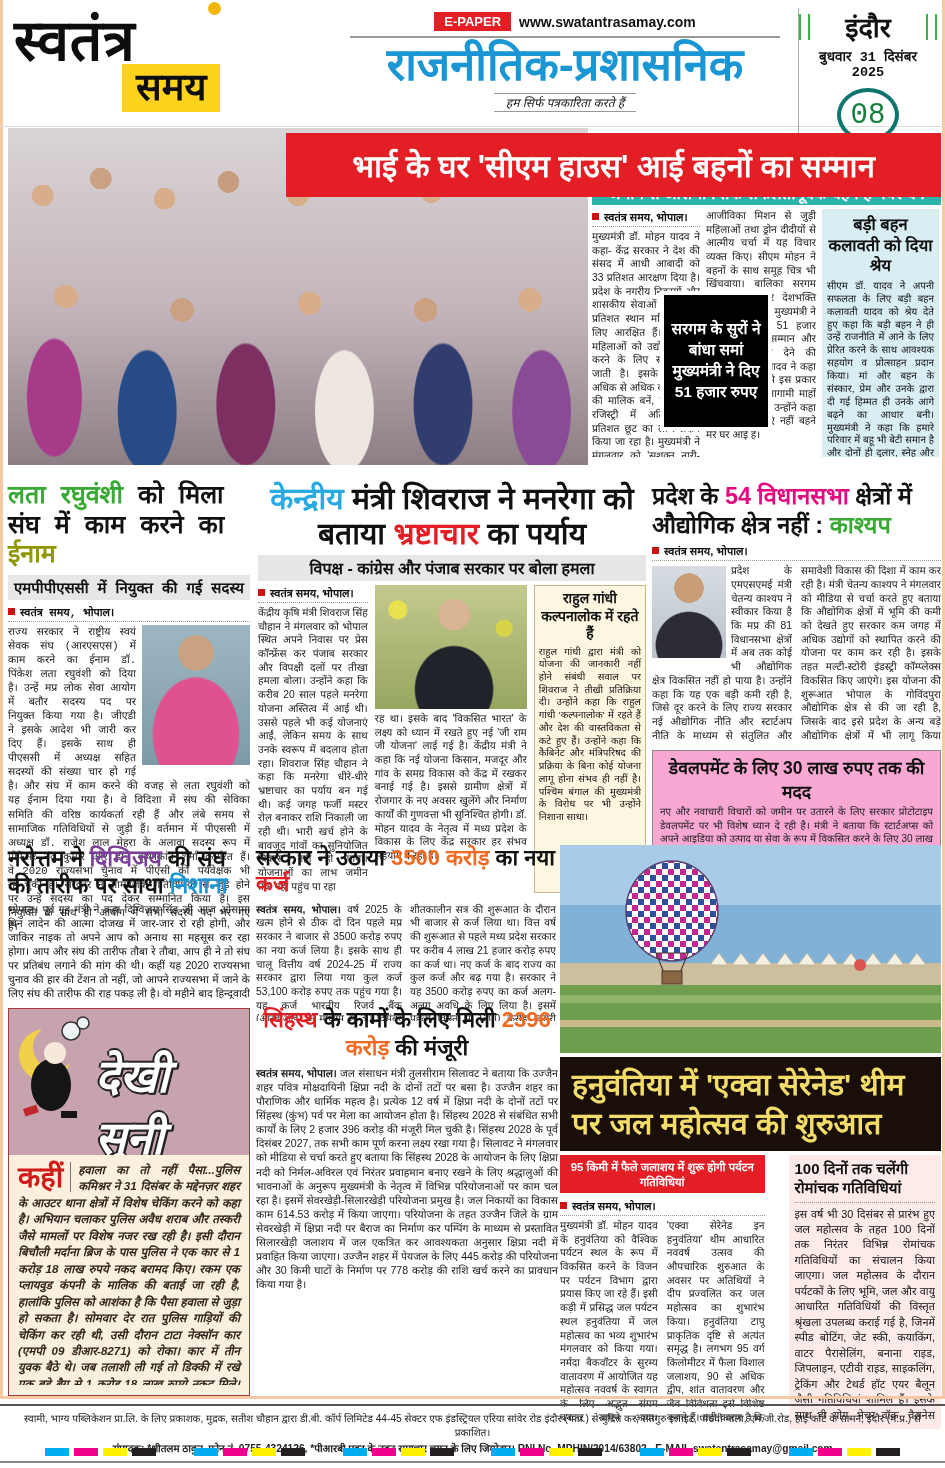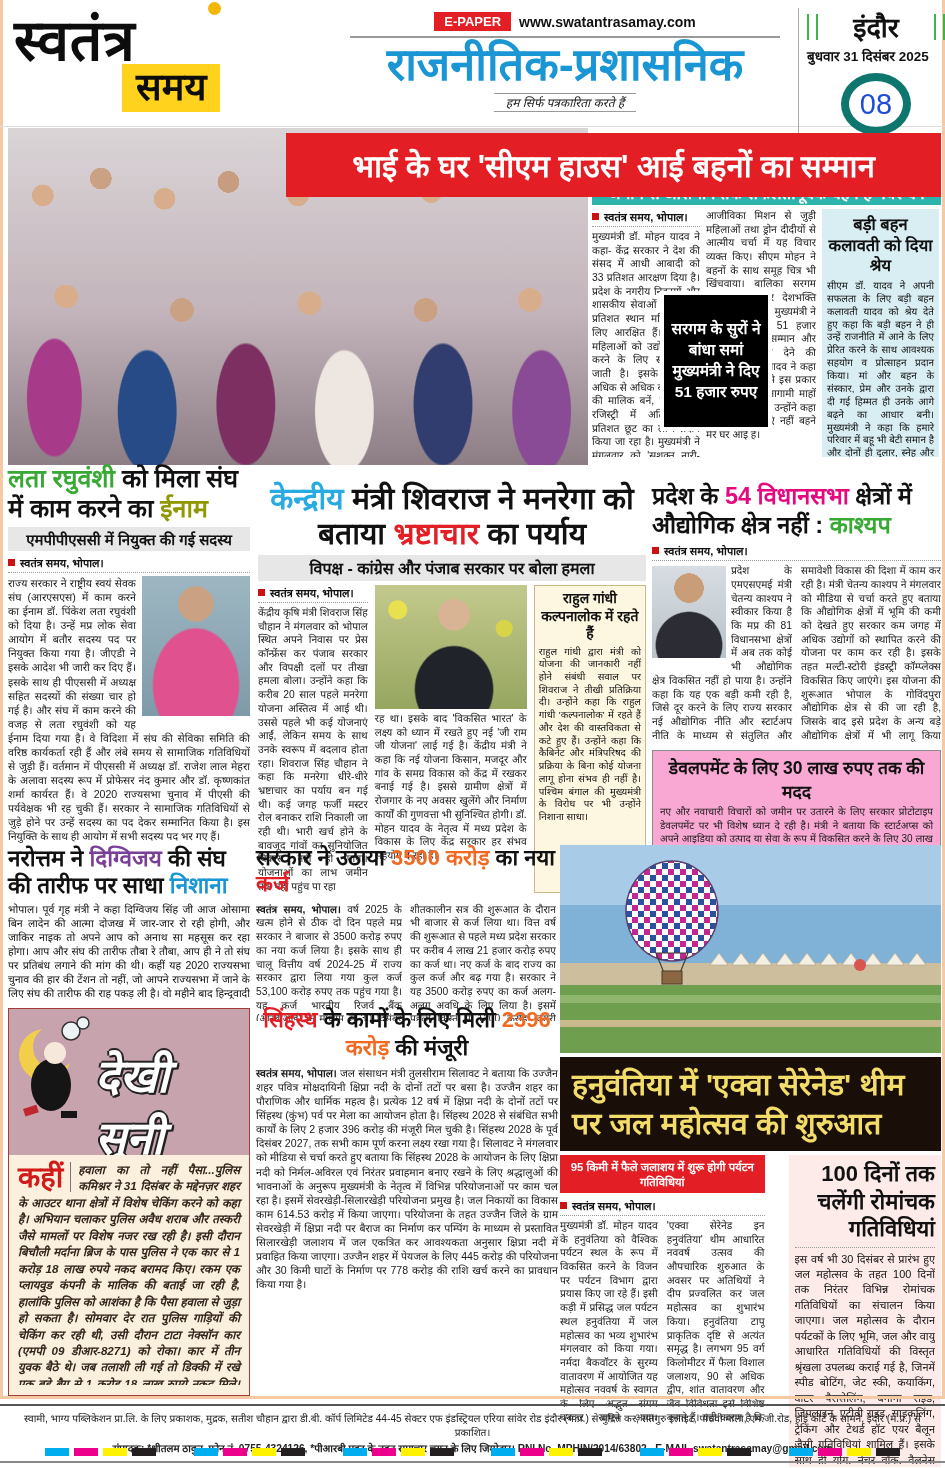--- a/index.html
+++ b/index.html
@@ -15,27 +15,27 @@
   .logo-bottom{left:122px;top:64px;background:#ffd21e;color:#0d0d0d;font-size:38px;font-weight:800;
                padding:2px 14px;line-height:1.15;}
   .mast-center{left:330px;top:12px;width:470px;text-align:center;}
   .epaper-row{display:flex;justify-content:center;align-items:center;gap:8px;}
   .epaper-badge{background:#e31e24;color:#fff;font-size:13px;font-weight:bold;padding:2px 10px;}
   .mast-url{font-size:14px;font-weight:bold;color:#111;}
   .mast-rule{height:2px;background:#9a9a9a;margin:5px 20px 2px 20px;}
   .mast-section{font-size:45px;font-weight:800;color:#1b96d4;line-height:1.1;}
   .mast-tagline{font-size:12px;color:#222;margin-top:3px;display:inline-block;padding:0 12px;
                 border-top:1px solid #999;border-bottom:1px solid #999;font-style:italic;}
-  .mast-right{left:798px;top:8px;width:138px;border-left:1.5px solid #aaa;padding-left:8px;text-align:left;}
+  .mast-right{left:798px;top:8px;width:138px;border-left:1.5px solid #aaa;text-align:center;font-family:Liberation Mono, monospace;}
   .city-row{display:flex;justify-content:space-between;align-items:center;}
   .gbar{width:7px;height:26px;border-left:2.5px solid #39b54a;border-right:2.5px solid #39b54a;}
   .city{font-size:27px;font-weight:800;}
   .mast-date{font-size:13.5px;font-weight:bold;margin-top:2px;}
-  .page-oval{margin:8px auto 0 auto;width:54px;height:46px;border:8px solid #0f766e;border-radius:50%;
-             display:flex;align-items:center;justify-content:center;font-size:29px;color:#1d4ed8;}
+  .page-oval{margin:8px auto 0 auto;width:54px;height:46px;border:4px solid #0f766e;border-radius:50%;
+             display:flex;align-items:center;justify-content:center;font-size:29px;color:#15803d;}
   
   .photo-main{left:8px;top:128px;width:580px;height:337px;
     background:
       radial-gradient(circle 11px at 6% 20%, #d8ad8c 97%, transparent),
       radial-gradient(circle 11px at 16% 15%, #caa183 97%, transparent),
       radial-gradient(circle 11px at 27% 21%, #d8ad8c 97%, transparent),
       radial-gradient(circle 11px at 38% 16%, #c79d7f 97%, transparent),
       radial-gradient(circle 11px at 50% 20%, #d8ad8c 97%, transparent),
       radial-gradient(circle 11px at 62% 15%, #caa183 97%, transparent),
       radial-gradient(circle 11px at 73% 19%, #d8ad8c 97%, transparent),
@@ -111,21 +111,21 @@
   .dekhi-lead{float:left;color:#d11a19;font-size:29px;font-weight:800;font-style:normal;
       padding-right:7px;margin-right:7px;border-right:1px solid #777;line-height:1.05;}
   .h-karz{font-size:22px;font-weight:800;line-height:1.2;}
   .h-simh{font-size:22px;font-weight:800;line-height:1.25;text-align:center;}
   
   .hanu-head{background:#190e08;color:#f2dc6a;font-size:30px;font-weight:800;line-height:1.3;
       padding:8px 12px;box-sizing:border-box;}
   .hanu-row{display:flex;gap:24px;margin-top:4px;}
   .hanu-left{width:214px;} .hanu-right{width:159px;background:#fcebe8;padding:3px 6px;box-sizing:border-box;}
   .hanu-strip{background:#e31e24;color:#fff;font-size:11.4px;font-weight:bold;padding:4px 3px;text-align:center;}
-  .hanu-box-head{font-size:22px;font-weight:800;text-align:right;line-height:1.25;
+  .hanu-box-head{font-size:15px;font-weight:800;text-align:left;line-height:1.25;
       border-bottom:1px dotted #999;padding:2px 0 4px 0;margin-bottom:4px;}
   .hanu-box-body{font-size:10.9px;line-height:1.42;text-align:justify;}
   
   .foot-strip{left:0px;top:1396px;width:945px;height:3px;background:#f6c9a5;}
   .footer{left:0;top:1404px;width:945px;border-top:2px solid #555;border-bottom:2px solid #888;
       padding:5px 14px 6px 14px;box-sizing:border-box;text-align:center;}
   .foot-l1{font-size:10.2px;color:#222;}
   .foot-l2{font-size:10.2px;color:#222;font-weight:600;margin-top:2px;}
   .cmyk{left:0;top:1448px;width:945px;display:flex;justify-content:space-between;padding:0 45px;box-sizing:border-box;}
   .cmyk-group{display:flex;gap:5px;}
@@ -177,21 +177,21 @@
         <div class="body-text">मुख्यमंत्री डॉ. मोहन यादव ने कहा- केंद्र सरकार ने देश की संसद में आधी आबादी को 33 प्रतिशत आरक्षण दिया है। प्रदेश के नगरीय निकायों और शासकीय सेवाओं में भी 35 प्रतिशत स्थान महिलाओं के लिए आरक्षित हैं। प्रदेश में महिलाओं को उद्योग स्थापित करने के लिए सब्सिडी दी जाती है। इसके साथ ही अधिक से अधिक बहनें संपत्ति की मालिक बनें, इसके लिए रजिस्ट्री में अतिरिक्त 2 प्रतिशत छूट का लाभ प्रदान किया जा रहा है। मुख्यमंत्री ने मंगलवार को 'सशक्त नारी-समर्थ नारी' संवाद कार्यक्रम के तहत मुख्यमंत्री निवास पर आई प्रबुद्ध महिलाओं,</div>
       </div>
       <div class="lead-c2 body-text">आजीविका मिशन से जुड़ी महिलाओं तथा ड्रोन दीदीयों से आत्मीय चर्चा में यह विचार व्यक्त किए। सीएम मोहन ने बहनों के साथ समूह चित्र भी खिंचवाया। बालिका सरगम कुशवाह ने मधुर देशभक्ति गीत प्रस्तुत किया। मुख्यमंत्री ने बेटी सरगम को 51 हजार रुपए की राशि सम्मान और प्रोत्साहन स्वरूप देने की घोषणा की। डॉ. यादव ने कहा कि बहन-बेटियों से इस प्रकार संवाद का क्रम आगामी माहों में भी जारी रहेगा। उन्होंने कहा कि आज महिलाएं नहीं बहने मेरे घर आई हैं।</div>
       <div class="lead-c3">
         <div class="side-head">बड़ी बहन कलावती को दिया श्रेय</div>
         <div class="side-body">सीएम डॉ. यादव ने अपनी सफलता के लिए बड़ी बहन कलावती यादव को श्रेय देते हुए कहा कि बड़ी बहन ने ही उन्हें राजनीति में आने के लिए प्रेरित करने के साथ आवश्यक सहयोग व प्रोत्साहन प्रदान किया। मां और बहन के संस्कार, प्रेम और उनके द्वारा दी गई हिम्मत ही उनके आगे बढ़ने का आधार बनी। मुख्यमंत्री ने कहा कि हमारे परिवार में बहू भी बेटी समान है और दोनों ही दुलार, स्नेह और सम्मान की बराबर की हकदार हैं। सनातन संस्कृति मातृ सत्ता पर आधारित संस्कृति है। मां ही हम सभी के जीवन में पहली गुरु होती है। विश्व में भारत ही ऐसा राष्ट्र है, जहां देश को माता के भाव से जोड़ा जाता है।</div>
       </div>
     </div>
   </div>
 
-  <div class="abs story" style="left:8px;top:464px;width:242px;height:358px;">
+  <div class="abs story" style="left:8px;top:482px;width:242px;height:358px;font-family:Liberation Mono, monospace;">
     <div class="h-lata"><span class="green">लता रघुवंशी</span><span> को मिला संघ में काम करने का </span><span class="olive">ईनाम</span></div>
     <div class="sub-strip">एमपीपीएससी में नियुक्त की गई सदस्य</div>
     <div class="byline">
       <span class="byline-sq"></span>
       <span>स्वतंत्र समय, भोपाल।</span>
     </div>
     <div class="body-text" style="font-size:10.6px;">
       <span class="photo-lata"></span>
       <span>राज्य सरकार ने राष्ट्रीय स्वयं सेवक संघ (आरएसएस) में काम करने का ईनाम डॉ. पिंकेश लता रघुवंशी को दिया है। उन्हें मप्र लोक सेवा आयोग में बतौर सदस्य पद पर नियुक्त किया गया है। जीएडी ने इसके आदेश भी जारी कर दिए हैं। इसके साथ ही पीएससी में अध्यक्ष सहित सदस्यों की संख्या चार हो गई है। और संघ में काम करने की वजह से लता रघुवंशी को यह ईनाम दिया गया है। वे विदिशा में संघ की सेविका समिति की वरिष्ठ कार्यकर्ता रही हैं और लंबे समय से सामाजिक गतिविधियों से जुड़ी हैं। वर्तमान में पीएससी में अध्यक्ष डॉ. राजेश लाल मेहरा के अलावा सदस्य रूप में प्रोफेसर नंद कुमार और डॉ. कृष्णकांत शर्मा कार्यरत हैं। वे 2020 राज्यसभा चुनाव में पीएसी की पर्यवेक्षक भी रह चुकी हैं। सरकार ने सामाजिक गतिविधियों से जुड़े होने पर उन्हें सदस्य का पद देकर सम्मानित किया है। इस नियुक्ति के साथ ही आयोग में सभी सदस्य पद भर गए हैं।</span>
     </div>

